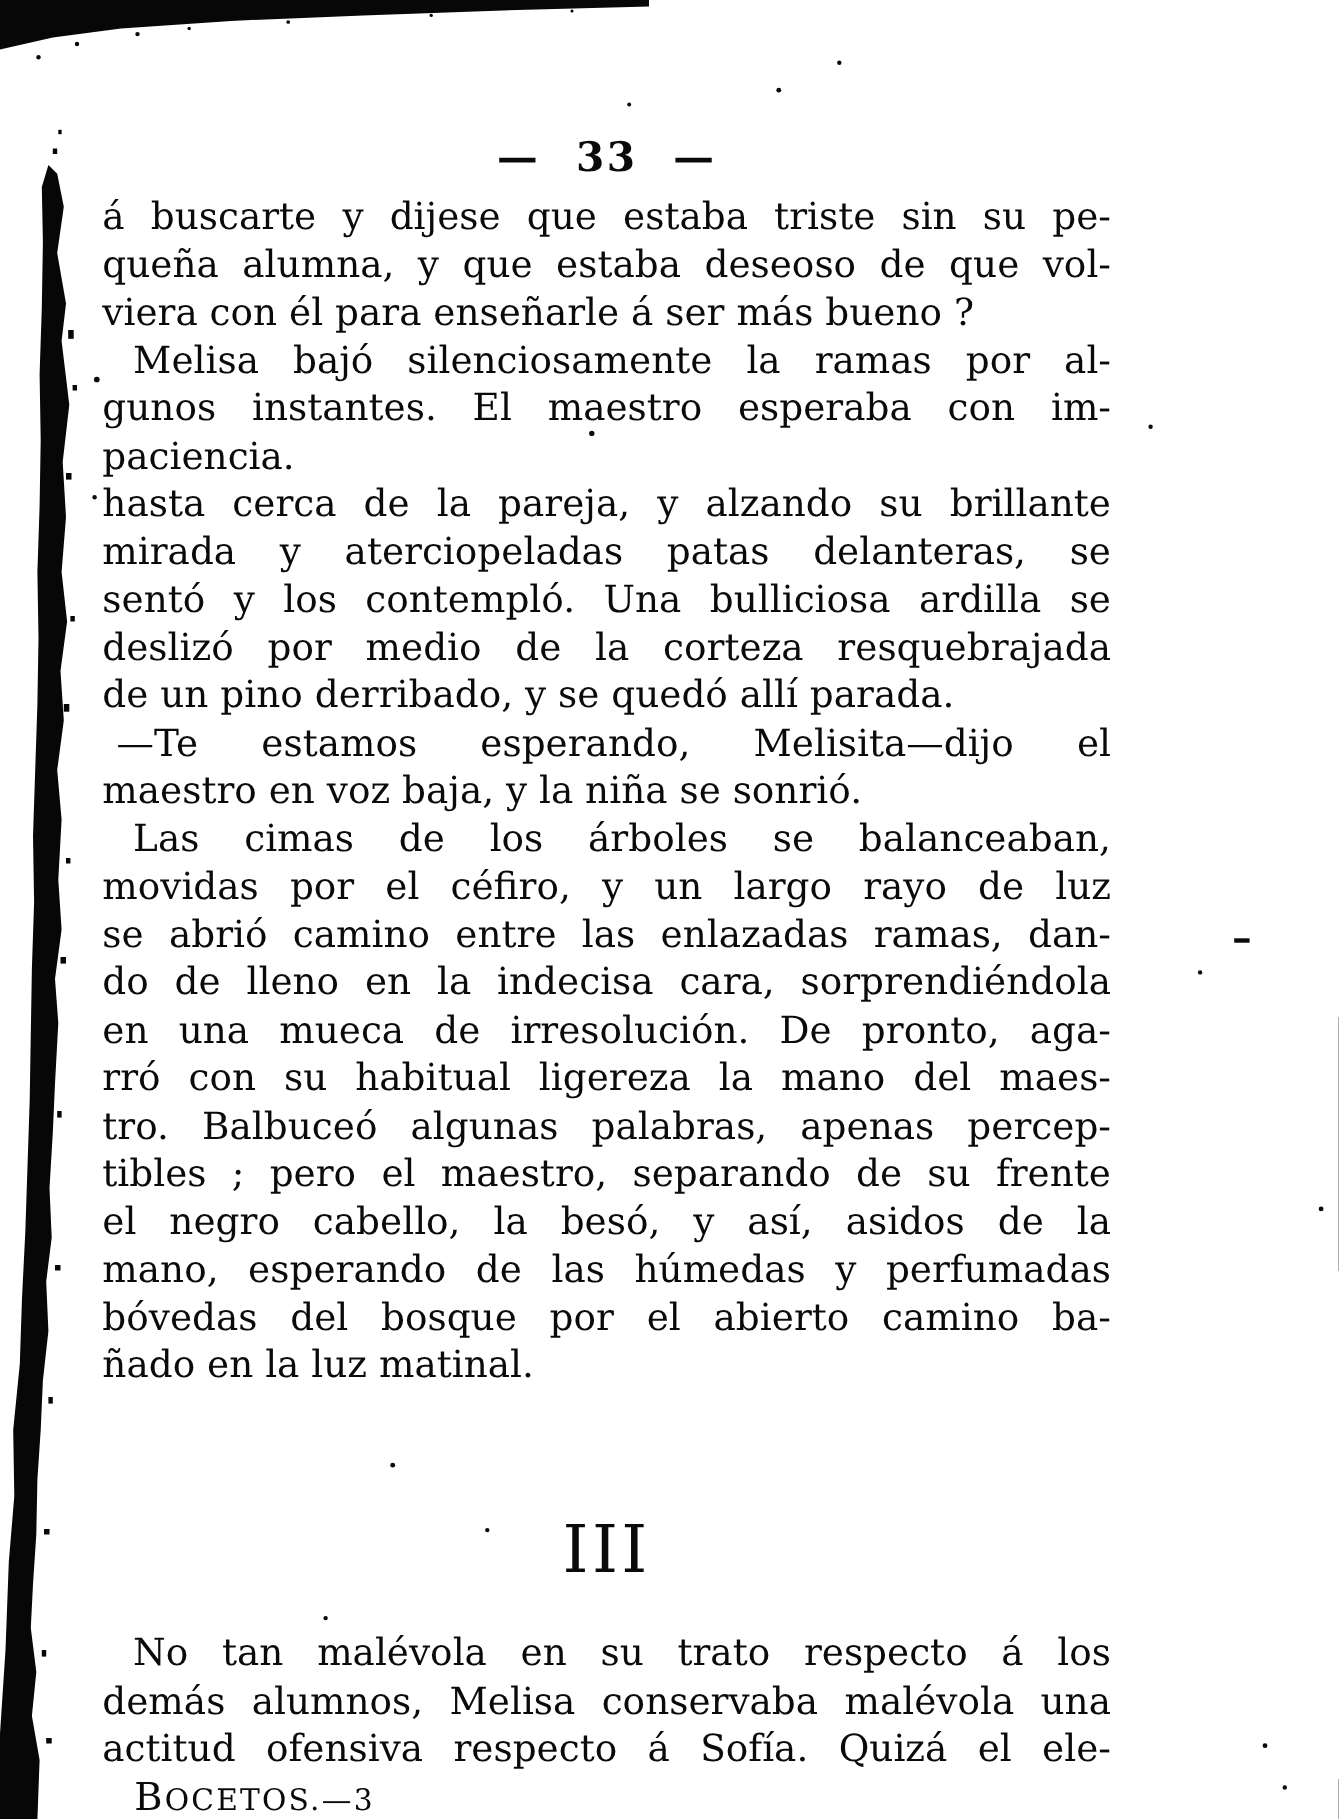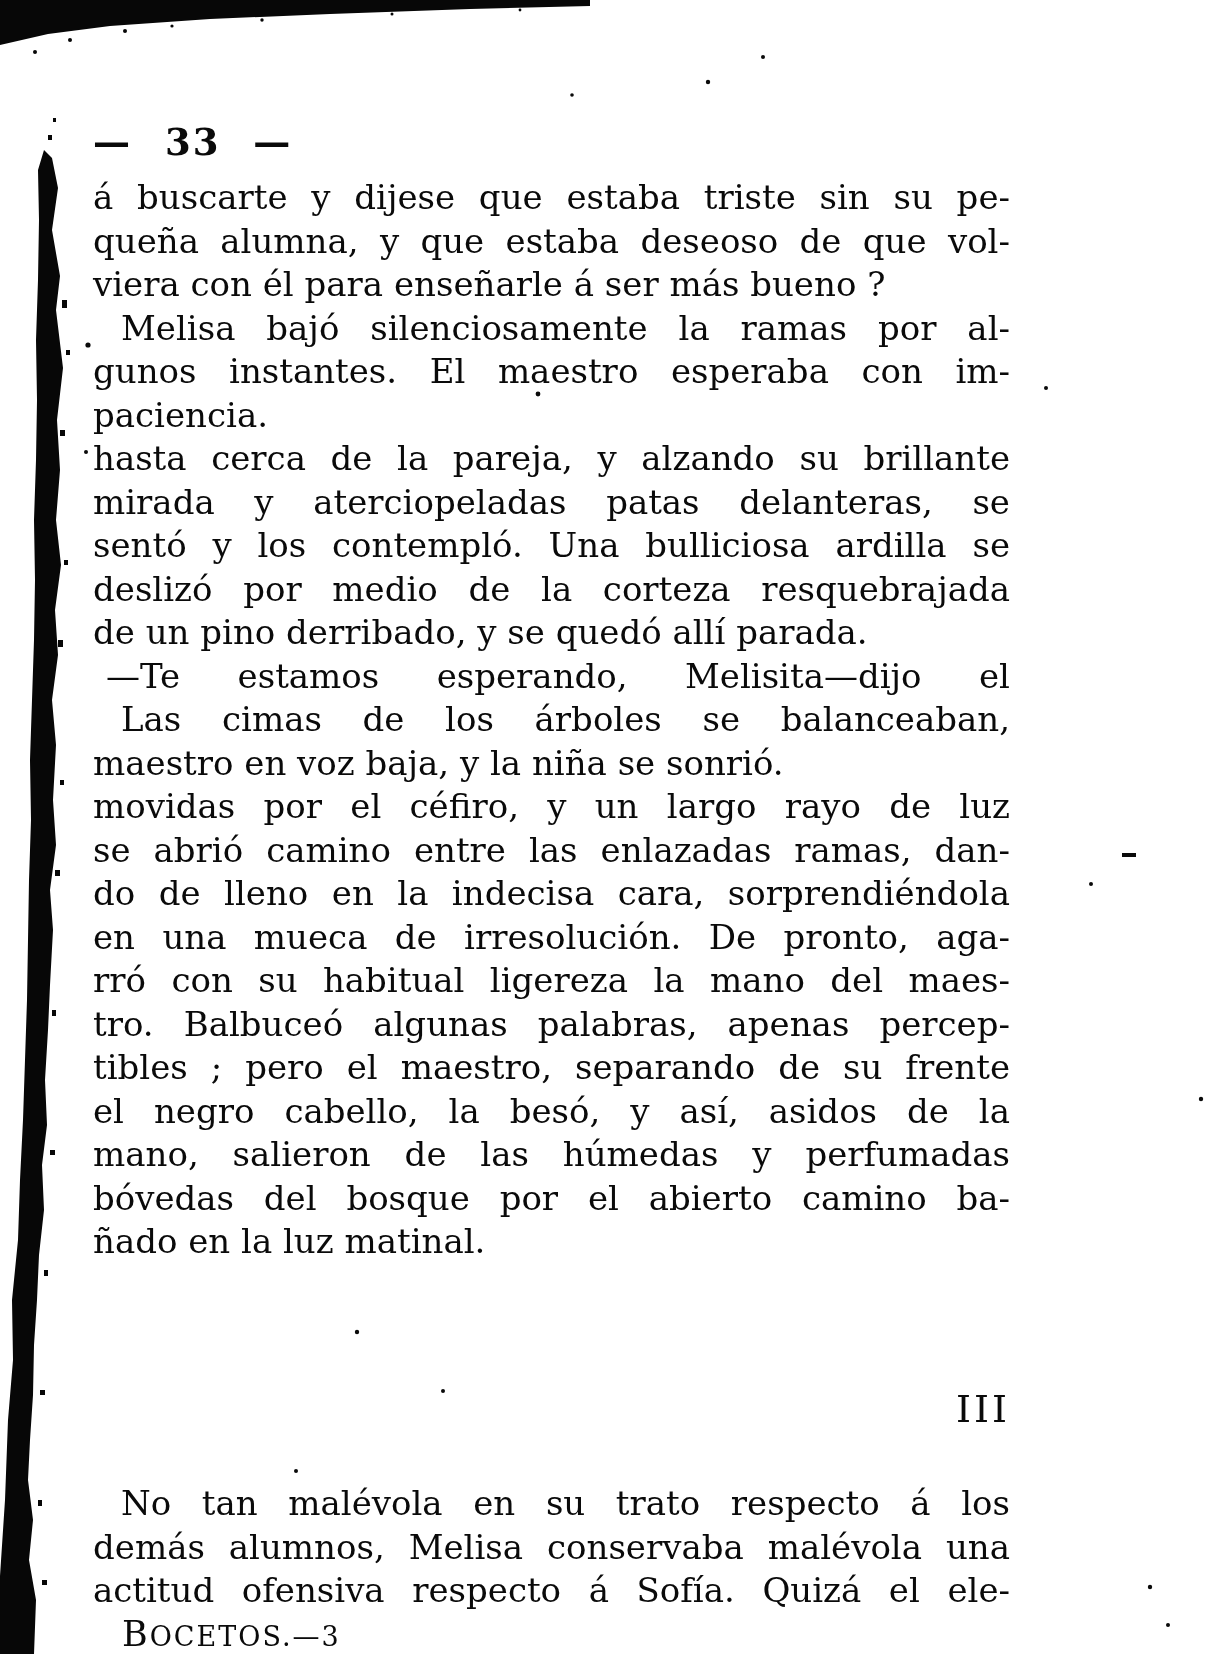--- a/index.html
+++ b/index.html
@@ -20,20 +20,21 @@
     position: absolute;
     left: 0; top: 0;
     width: 1217px; height: 1654px;
     pointer-events: none;
   }
   .page-number {
     position: absolute;
     left: 93px;
     top: 120px;
     width: 917px;
+    text-align: center;
     font-size: 37px;
     font-weight: bold;
     letter-spacing: 2px;
     word-spacing: 18px;
     white-space: nowrap;
   }
   .body-block {
     position: absolute;
     left: 93px;
     top: 176px;
@@ -56,22 +57,22 @@
     overflow: visible;
   }
   .short { text-align-last: left; }
   .ind { text-indent: 28px; }
   .ind-dash { text-indent: 13px; }
   .section-heading {
     position: absolute;
     left: 93px;
     top: 1384px;
     width: 917px;
-    text-align: right;
-    font-size: 38px;
+    text-align: center;
+    font-size: 60px;
     letter-spacing: 3px;
     line-height: 50px;
   }
   .footer-sig {
     position: absolute;
     left: 122px;
     top: 1614px;
     font-size: 27px;
     letter-spacing: 2px;
     line-height: 40px;
@@ -142,31 +143,31 @@
     <div class="line short">viera con él para enseñarle á ser más bueno ?</div>
     <div class="line ind">Melisa bajó silenciosamente la ramas por al-</div>
     <div class="line">gunos instantes. El maestro esperaba con im-</div>
     <div class="line short">paciencia.</div>
     <div class="line">hasta cerca de la pareja, y alzando su brillante</div>
     <div class="line">mirada y aterciopeladas patas delanteras, se</div>
     <div class="line">sentó y los contempló. Una bulliciosa ardilla se</div>
     <div class="line">deslizó por medio de la corteza resquebrajada</div>
     <div class="line short">de un pino derribado, y se quedó allí parada.</div>
     <div class="line ind-dash">—Te estamos esperando, Melisita—dijo el</div>
+    <div class="line short">maestro en voz baja, y la niña se sonrió.</div>
     <div class="line ind">Las cimas de los árboles se balanceaban,</div>
-    <div class="line short">maestro en voz baja, y la niña se sonrió.</div>
     <div class="line">movidas por el céfiro, y un largo rayo de luz</div>
     <div class="line">se abrió camino entre las enlazadas ramas, dan-</div>
     <div class="line">do de lleno en la indecisa cara, sorprendiéndola</div>
     <div class="line">en una mueca de irresolución. De pronto, aga-</div>
     <div class="line">rró con su habitual ligereza la mano del maes-</div>
     <div class="line">tro. Balbuceó algunas palabras, apenas percep-</div>
     <div class="line">tibles ; pero el maestro, separando de su frente</div>
     <div class="line">el negro cabello, la besó, y así, asidos de la</div>
-    <div class="line">mano, salieron de las húmedas y perfumadas</div>
+    <div class="line">mano, esperando de las húmedas y perfumadas</div>
     <div class="line">bóvedas del bosque por el abierto camino ba-</div>
     <div class="line short">ñado en la luz matinal.</div>
   </div>
 
   <div class="section-heading">III</div>
 
   <div class="section-block">
     <div class="line ind">No tan malévola en su trato respecto á los</div>
     <div class="line">demás alumnos, Melisa conservaba malévola una</div>
     <div class="line">actitud ofensiva respecto á Sofía. Quizá el ele-</div>

